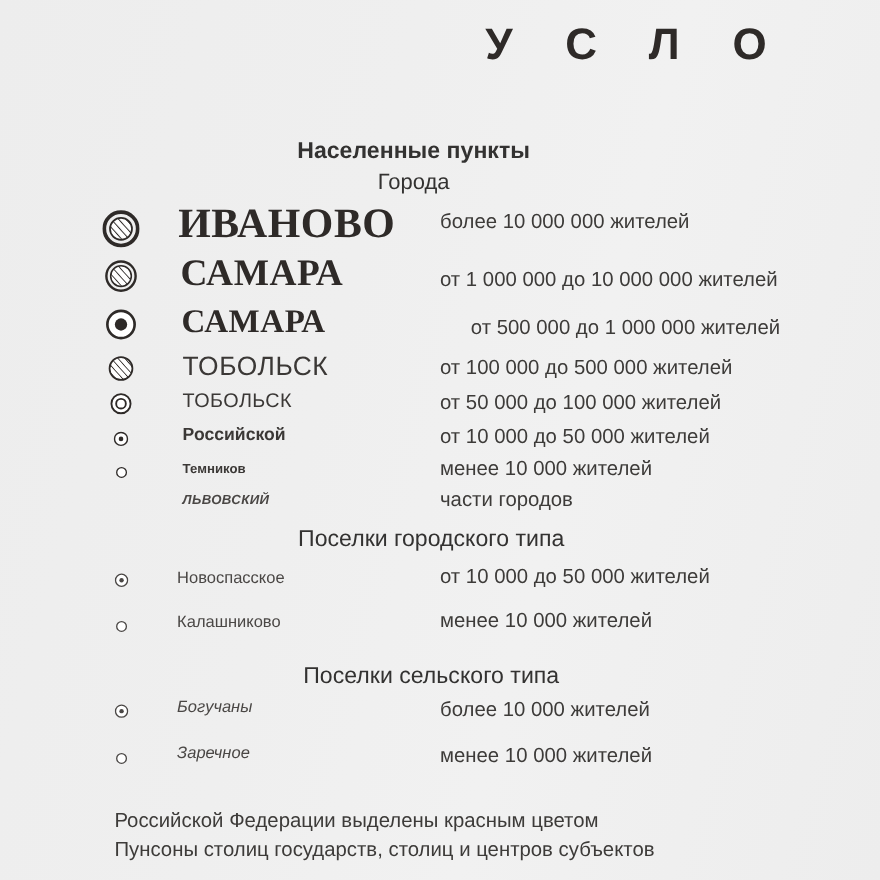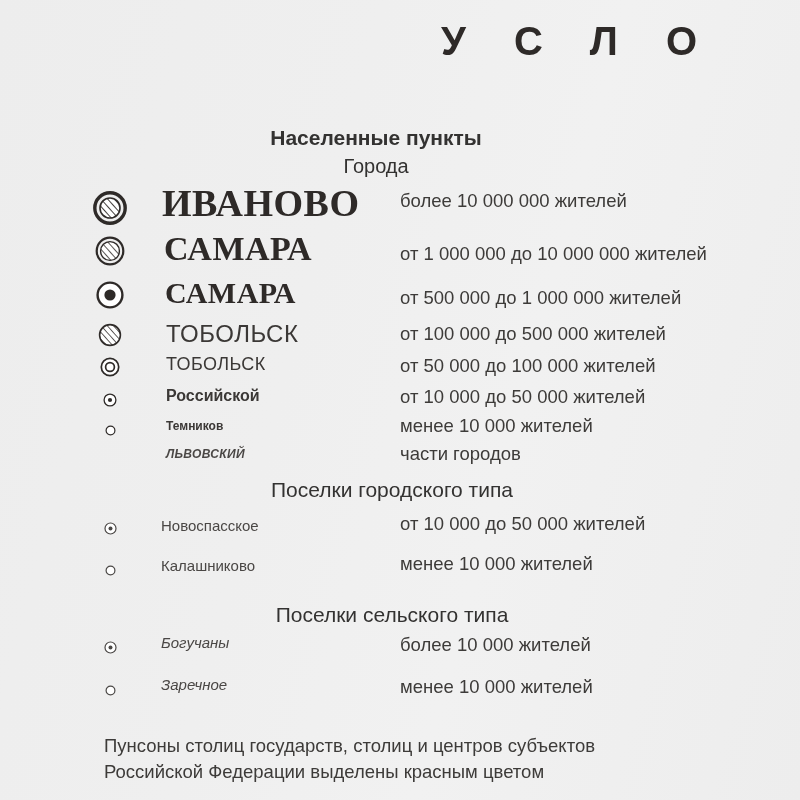--- a/index.html
+++ b/index.html
@@ -225,21 +225,21 @@
   <div class="row">
     <div class="sym-cell" style="top:281px;">
       <span class="punson">
         <svg width="28" height="28" viewBox="0 0 28 28" aria-hidden="true">
           <circle cx="14" cy="14" r="12.4" fill="#ffffff" stroke="#2e2a28" stroke-width="2.4"></circle>
           <circle cx="14" cy="14" r="5.6" fill="#2e2a28"></circle>
         </svg>
       </span>
     </div>
     <div class="name-cell n-med" style="left:165px; top:276px;">САМАРА</div>
-    <div class="desc-cell" style="top:287px;">от 500 000 до 1 000 000 жителей</div>
+    <div class="desc-cell" style="top:287px;margin-left:28px;">от 500 000 до 1 000 000 жителей</div>
   </div>
 
   <div class="row">
     <div class="sym-cell" style="top:323px;">
       <span class="punson">
         <svg width="24" height="24" viewBox="0 0 24 24" aria-hidden="true">
           <defs>
             <pattern id="hatchC" width="4.6" height="4.6" patternUnits="userSpaceOnUse" patternTransform="rotate(-42)">
               <rect width="4.6" height="4.6" fill="#ffffff"></rect>
               <line x1="0" y1="0" x2="0" y2="4.6" stroke="#2e2a28" stroke-width="1.5"></line>
@@ -344,17 +344,17 @@
         <svg width="11" height="11" viewBox="0 0 11 11" aria-hidden="true">
           <circle cx="5.5" cy="5.5" r="4.4" fill="#ffffff" stroke="#4a4745" stroke-width="1.2"></circle>
         </svg>
       </span>
     </div>
     <div class="name-cell n-italic" style="left:161px; top:676px;">Заречное</div>
     <div class="desc-cell" style="top:676px;">менее 10 000 жителей</div>
   </div>
 
   <div class="footer-note">
+    <div>Российской Федерации выделены красным цветом</div>
     <div>Пунсоны столиц государств, столиц и центров субъектов</div>
-    <div>Российской Федерации выделены красным цветом</div>
   </div>
 
 </div>
 
 </body></html>

